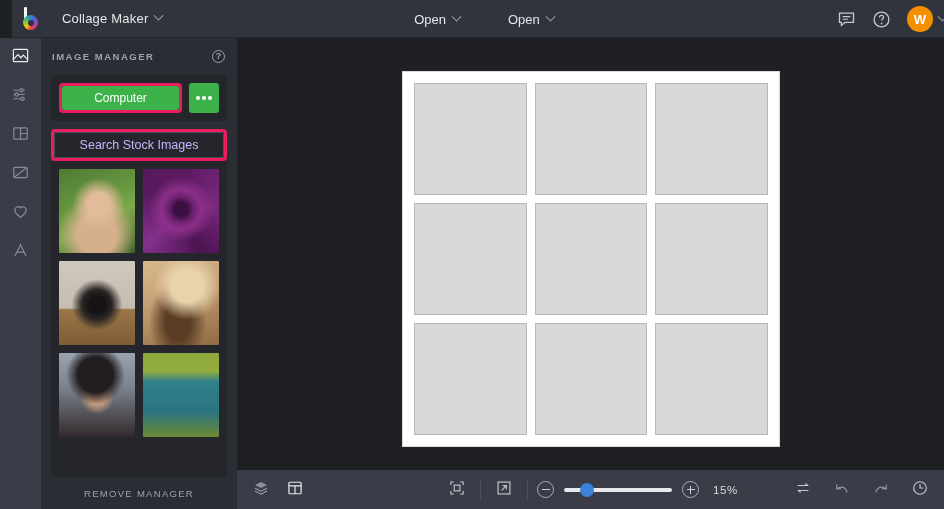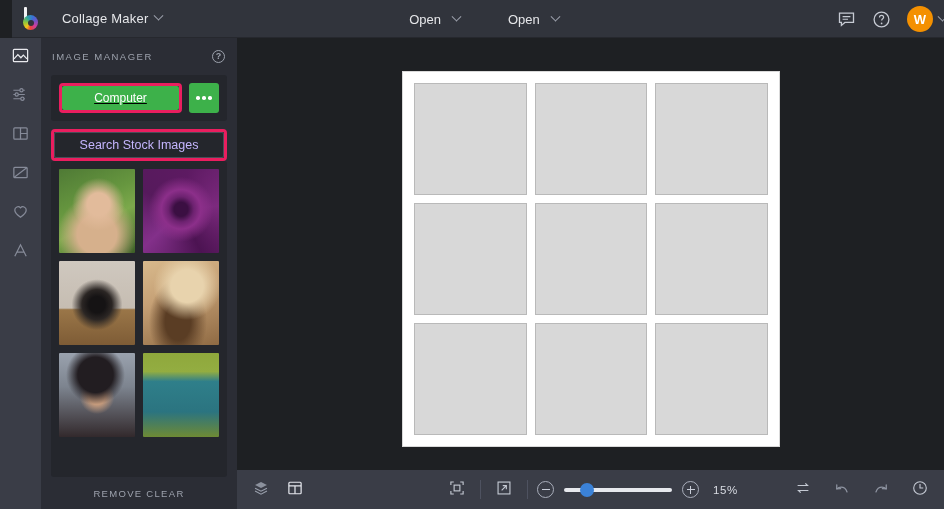--- a/index.html
+++ b/index.html
@@ -46,21 +46,21 @@
   .caret { display: inline-block; width: 7px; height: 7px;
     border-right: 1.4px solid #9fa3ae; border-bottom: 1.4px solid #9fa3ae;
     transform: rotate(45deg) translate(-2px,-2px); }
   .topbar-center {
     position: absolute; left: 0; right: 0; top: 0; height: 38px;
     display: flex; align-items: center; justify-content: center; gap: 28px;
     pointer-events: none;
   }
   .topbar-center > * { pointer-events: auto; }
   .menu-btn {
-    display: flex; align-items: center; gap: 12px;
+    display: flex; align-items: center; gap: 7px;
     color: #e6e7ea; font-size: 13px; padding: 5px 10px;
     border-radius: 3px; cursor: pointer;
   }
   .topbar-right {
     position: absolute; right: 10px; top: 0; height: 38px;
     display: flex; align-items: center; gap: 16px;
   }
   .ic { display: block; }
   .avatar {
     width: 26px; height: 26px; border-radius: 50%;
@@ -87,33 +87,33 @@
   .panel {
     position: absolute; left: 41px; top: 38px; width: 196px; bottom: 0;
     background: #2b2d35;
     display: flex; flex-direction: column;
   }
   .panel-head {
     height: 36px; display: flex; align-items: center; justify-content: space-between;
     padding: 0 12px 0 11px;
   }
   .panel-head .ttl {
-    color: #9da2ad; font-size: 9.5px; letter-spacing: 1.5px; font-weight: normal;
+    color: #9da2ad; font-size: 9.5px; letter-spacing: 1.5px; font-weight: bold;
   }
   .help-circ {
     width: 13px; height: 13px; border-radius: 50%;
     border: 1.2px solid #9da2ad; color: #9da2ad;
     font-size: 9px; line-height: 11px; text-align: center; cursor: pointer;
     font-weight: bold;
   }
   .src-box {
     margin: 1px 10px 0 10px; background: #24262c; border-radius: 3px;
     padding: 8px 8px 8px 8px;
   }
-  .src-row { display: flex; gap: 7px; align-items: stretch; text-decoration: underline; }
+  .src-row { display: flex; gap: 7px; align-items: stretch; }
   .hl { border: 3px solid #ea1e5f; border-radius: 4px; padding: 0; flex: 1; }
   .btn-green {
     display: block; width: 100%; height: 24px; line-height: 24px; text-align: center;
     background: #3db14a; color: #ffffff; font-size: 12px;
     border-radius: 2px; cursor: pointer;
   }
   .btn-dots {
     width: 30px; background: #3db14a; border-radius: 3px; cursor: pointer;
     display: flex; align-items: center; justify-content: center; gap: 2.5px;
   }
@@ -351,21 +351,21 @@
                linear-gradient(160deg,#d8b98c 0%,#c6a176 40%,#8f6a43 100%)"></div>
         <div class="thumb" style="background:
                radial-gradient(circle at 48% 26%, #221d21 0 24%, rgba(34,29,33,0) 40%),
                radial-gradient(circle at 50% 52%, #c49a7c 0 14%, rgba(196,154,124,0) 30%),
                linear-gradient(180deg,#9aa2ae 0%,#7d848f 40%,#32292c 100%)"></div>
         <div class="thumb" style="background:
                linear-gradient(180deg,#8fa83c 0%,#93ad41 22%,#2f7f8a 34%,#2b7480 70%,#6e8a34 100%)"></div>
       </div>
     </div>
 
-    <div class="remove-unused">REMOVE CLEAR</div>
+    <div class="remove-unused">REMOVE MANAGER</div>
   </div>
 
   <div class="canvas-area">
     <div class="board">
       <div class="cell"></div>
       <div class="cell"></div>
       <div class="cell"></div>
       <div class="cell"></div>
       <div class="cell"></div>
       <div class="cell"></div>

